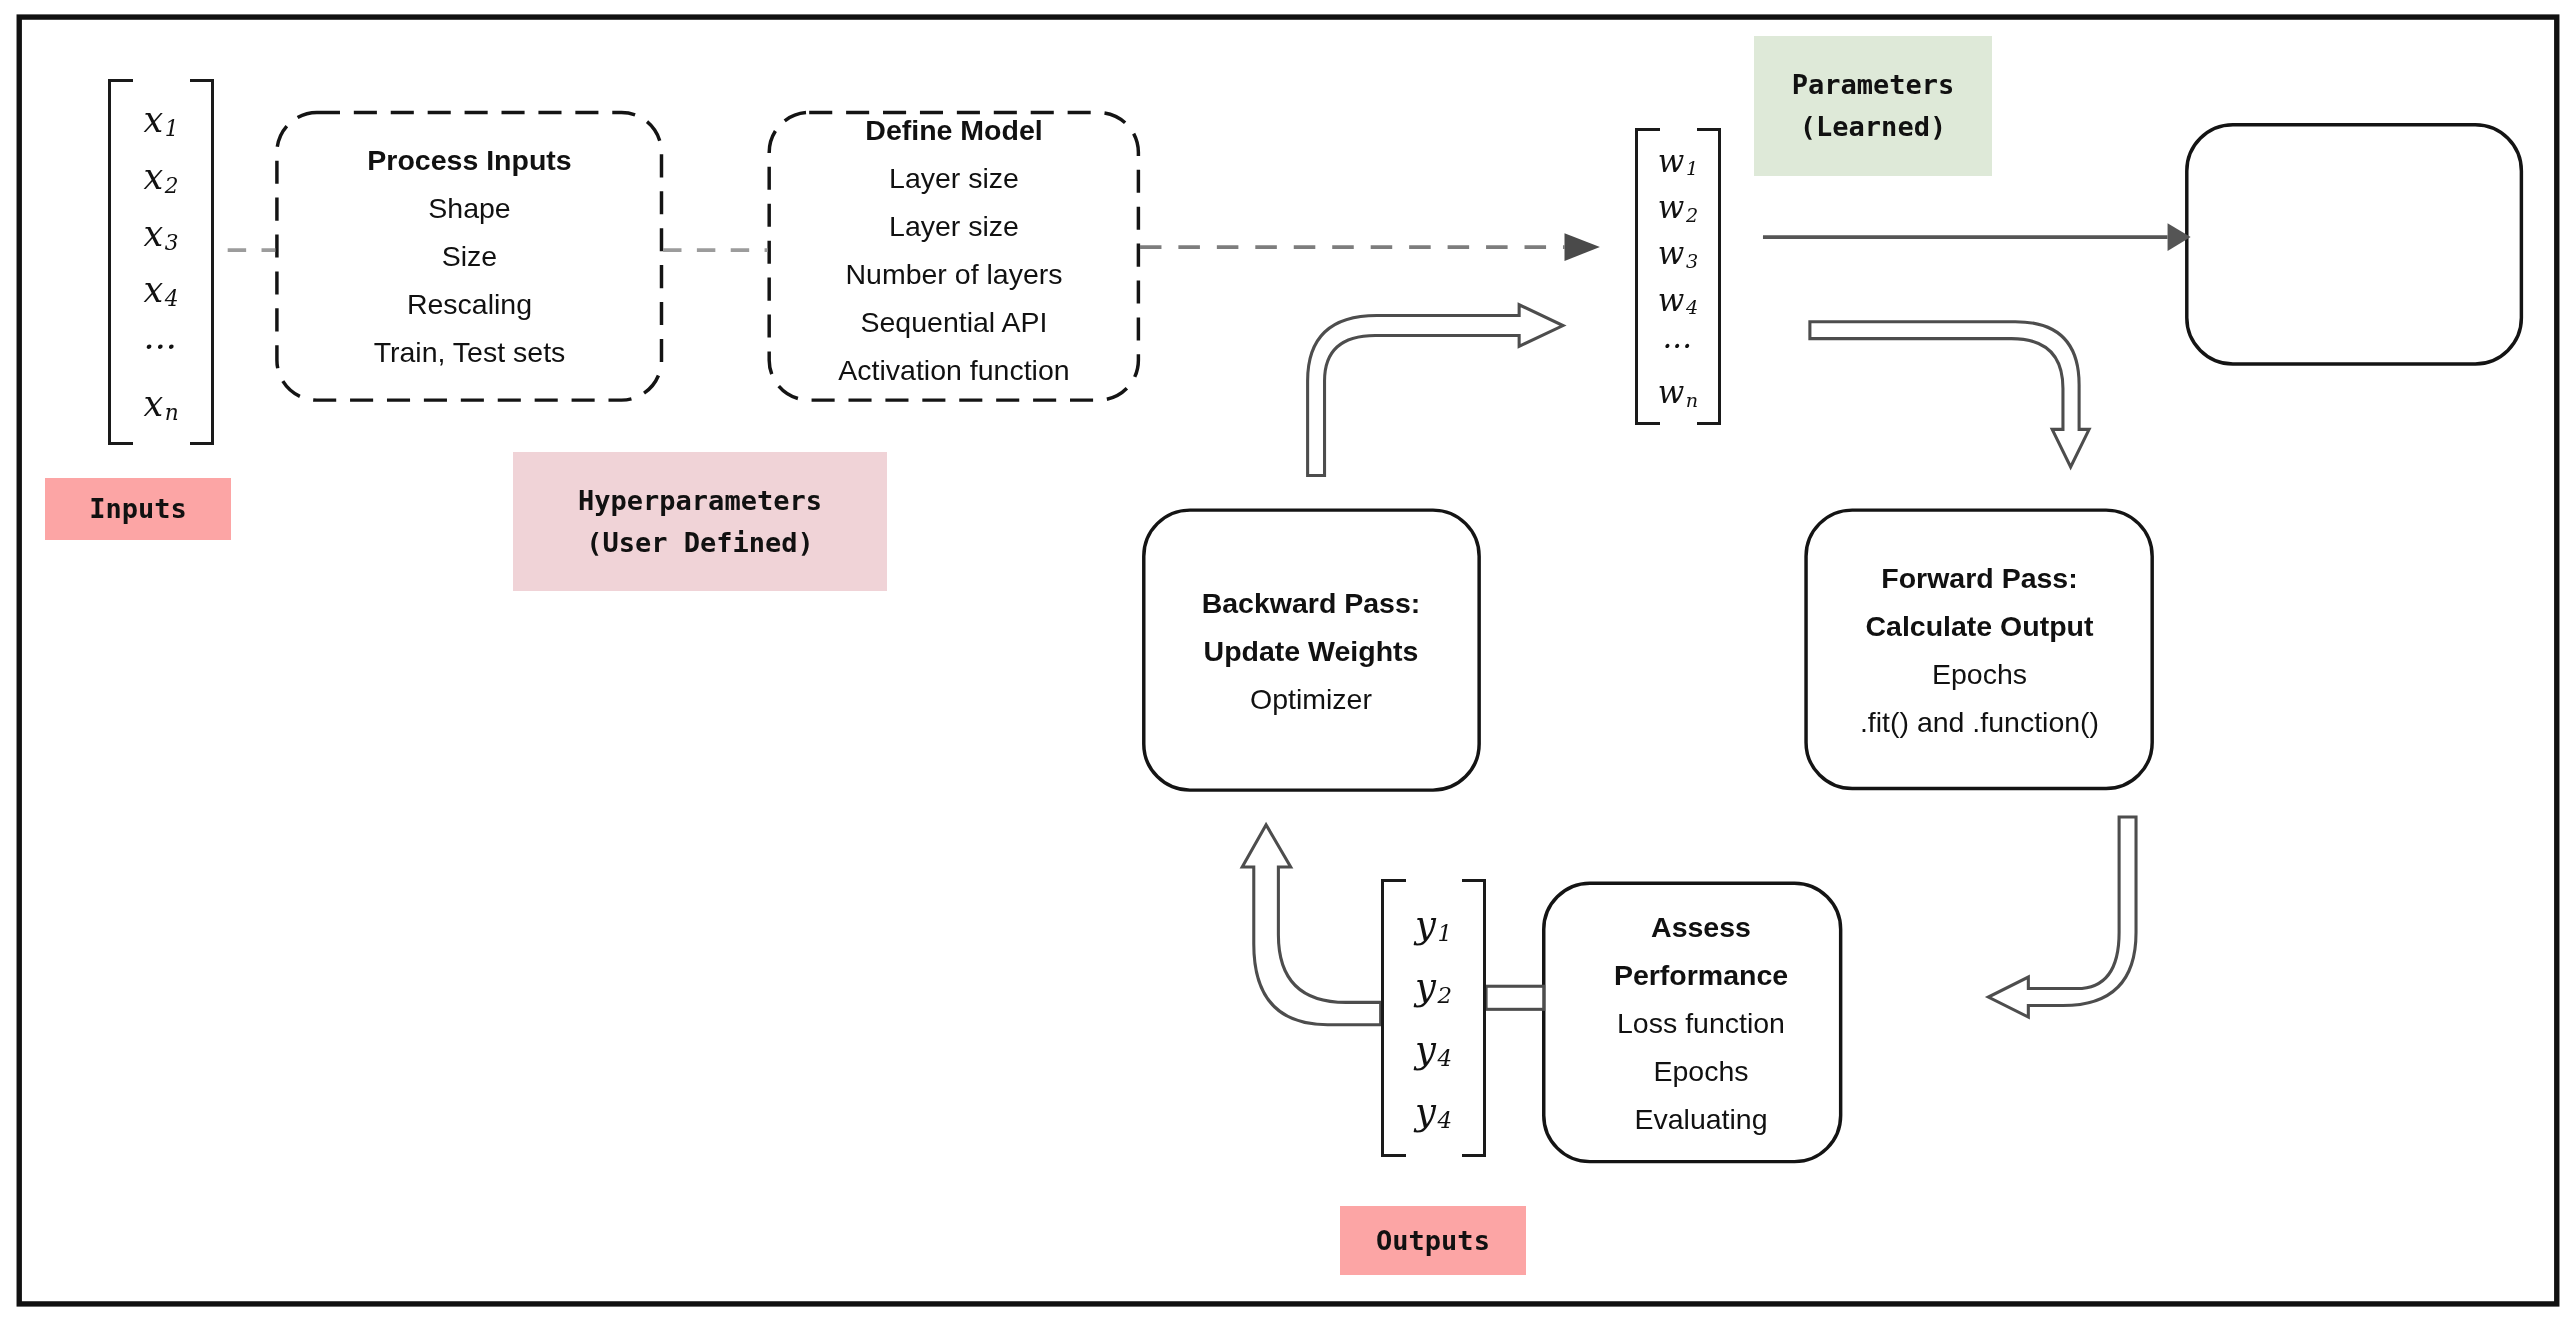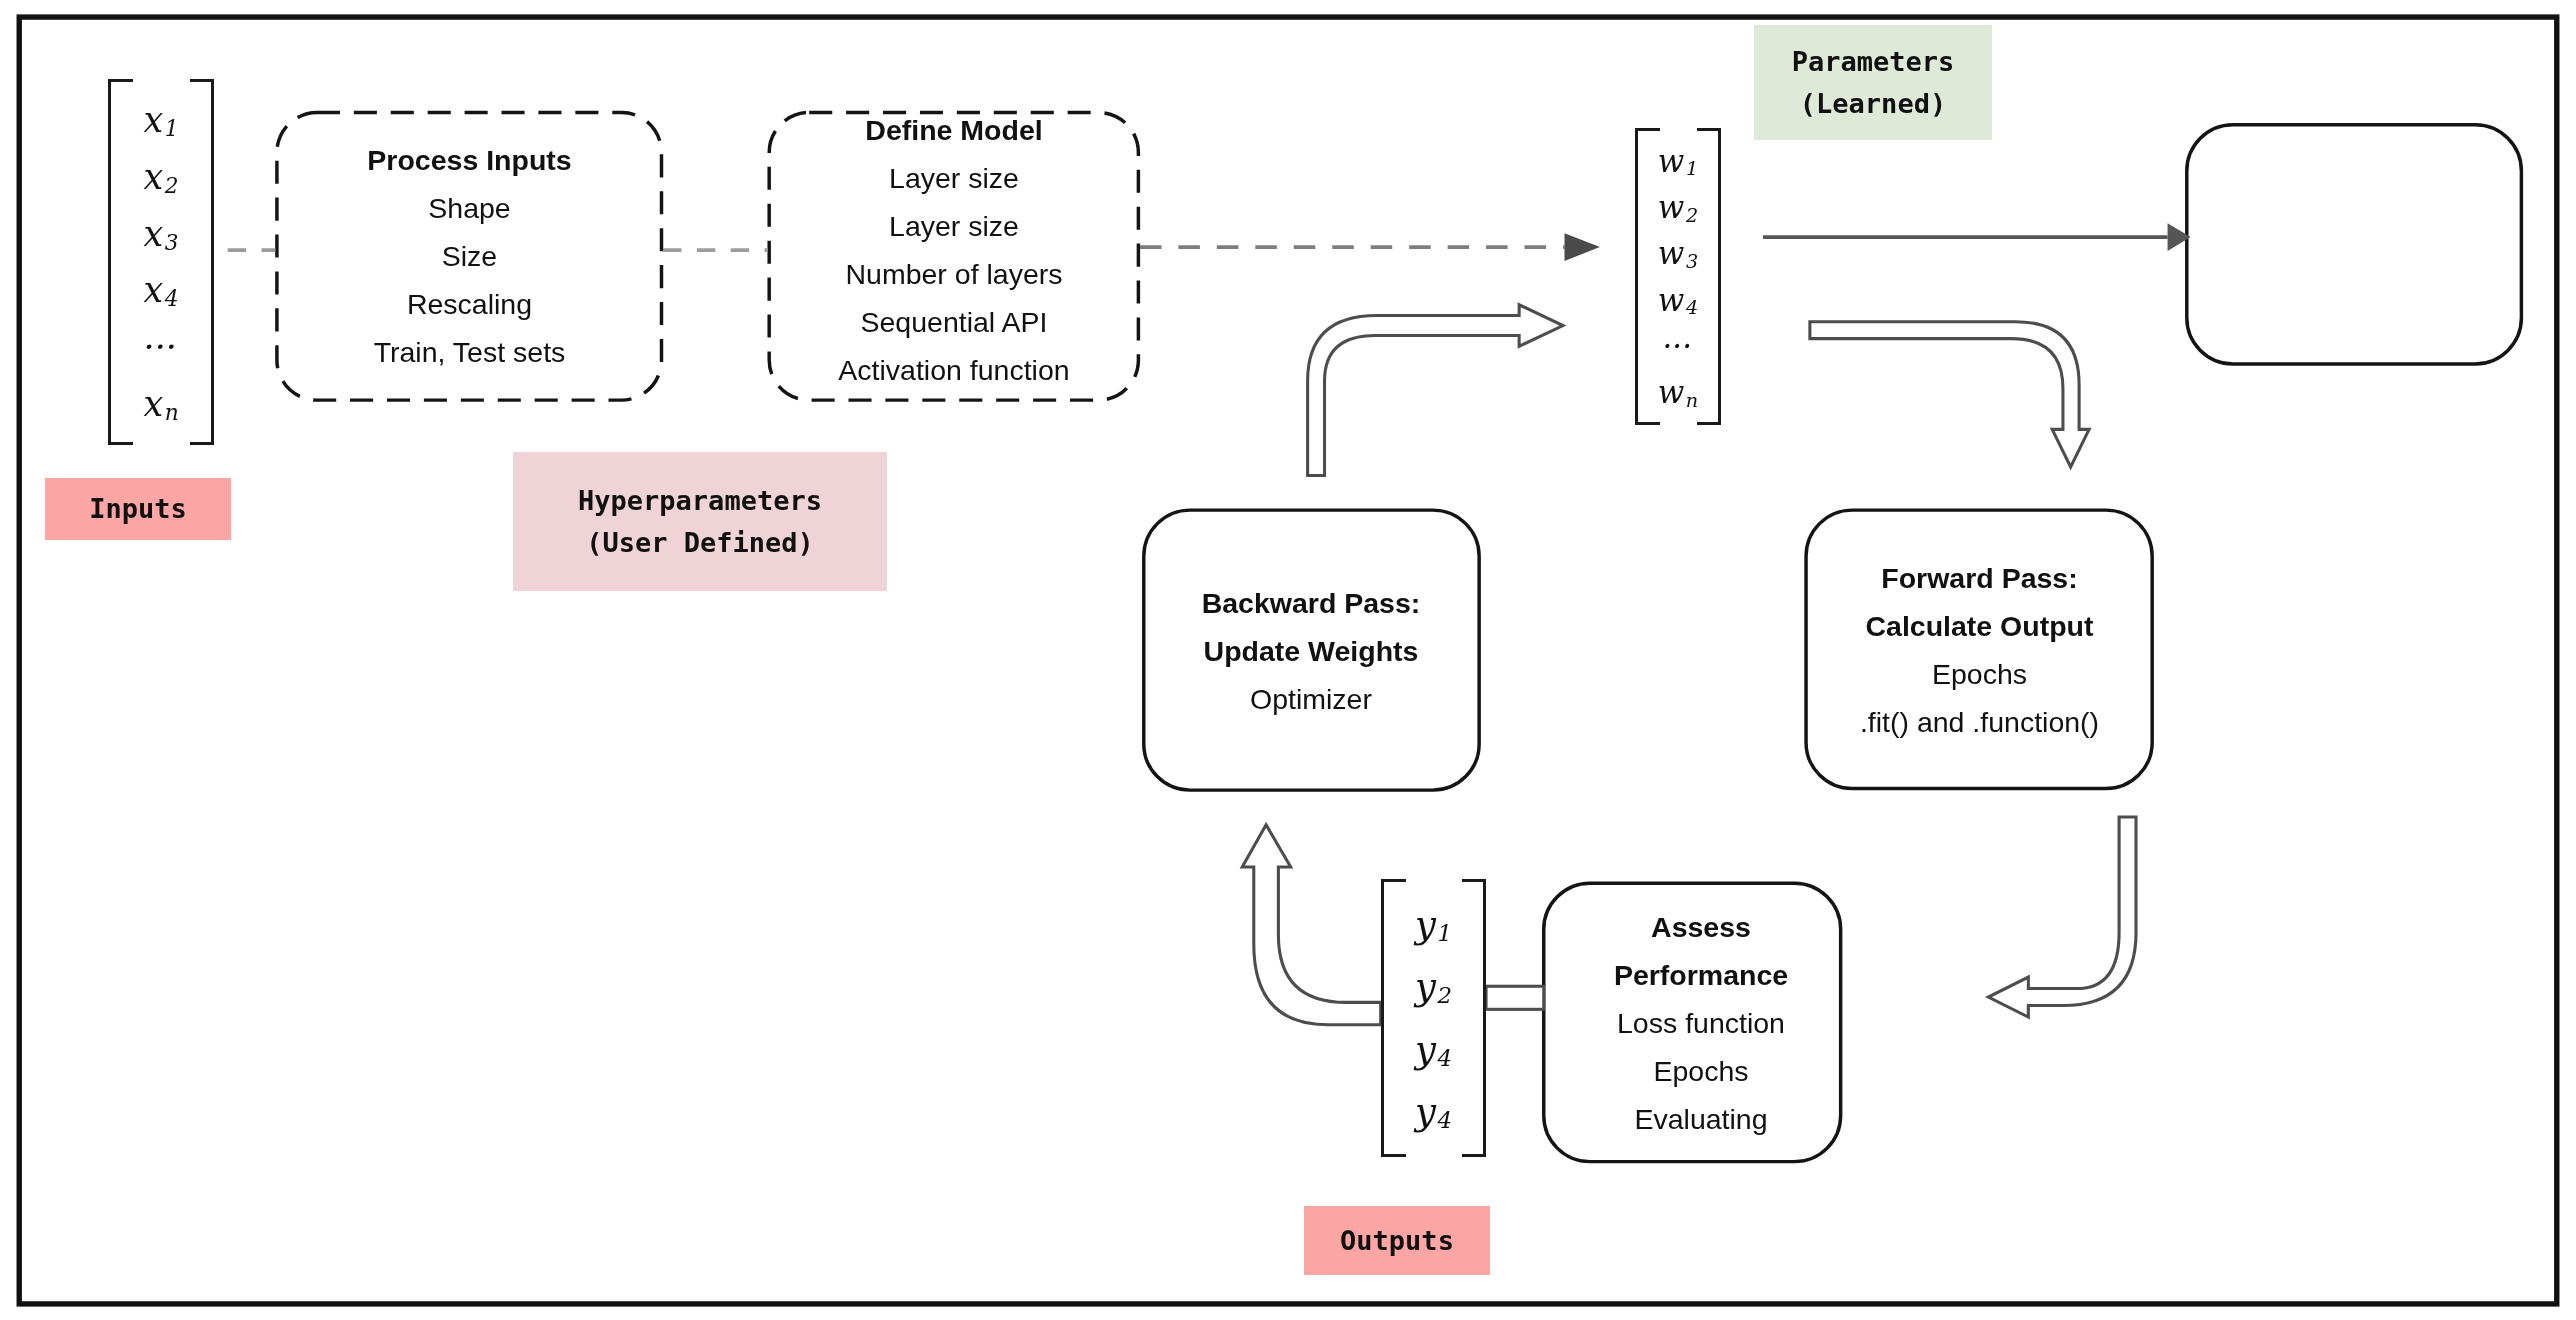--- a/index.html
+++ b/index.html
@@ -195,23 +195,23 @@
 
   <div class="lab lab-blue" style="left:45px;top:478px;width:186px;height:62px;">
     <div>Inputs</div>
   </div>
 
   <div class="lab lab-pink" style="left:513px;top:452px;width:374px;height:139px;align-items:center;">
     <div>Hyperparameters</div>
     <div>(User Defined)</div>
   </div>
 
-  <div class="lab lab-green" style="left:1754px;top:25px;width:238px;height:115px;">
+  <div class="lab lab-green" style="left:1754px;top:36px;width:238px;height:140px;">
     <div>Parameters</div>
     <div>(Learned)</div>
   </div>
 
-  <div class="lab lab-blue" style="left:1304px;top:1206px;width:186px;height:69px;align-items:center;">
+  <div class="lab lab-blue" style="left:1340px;top:1206px;width:186px;height:69px;align-items:center;">
     <div>Outputs</div>
   </div>
 
 </div>
 
 
 </body></html>

